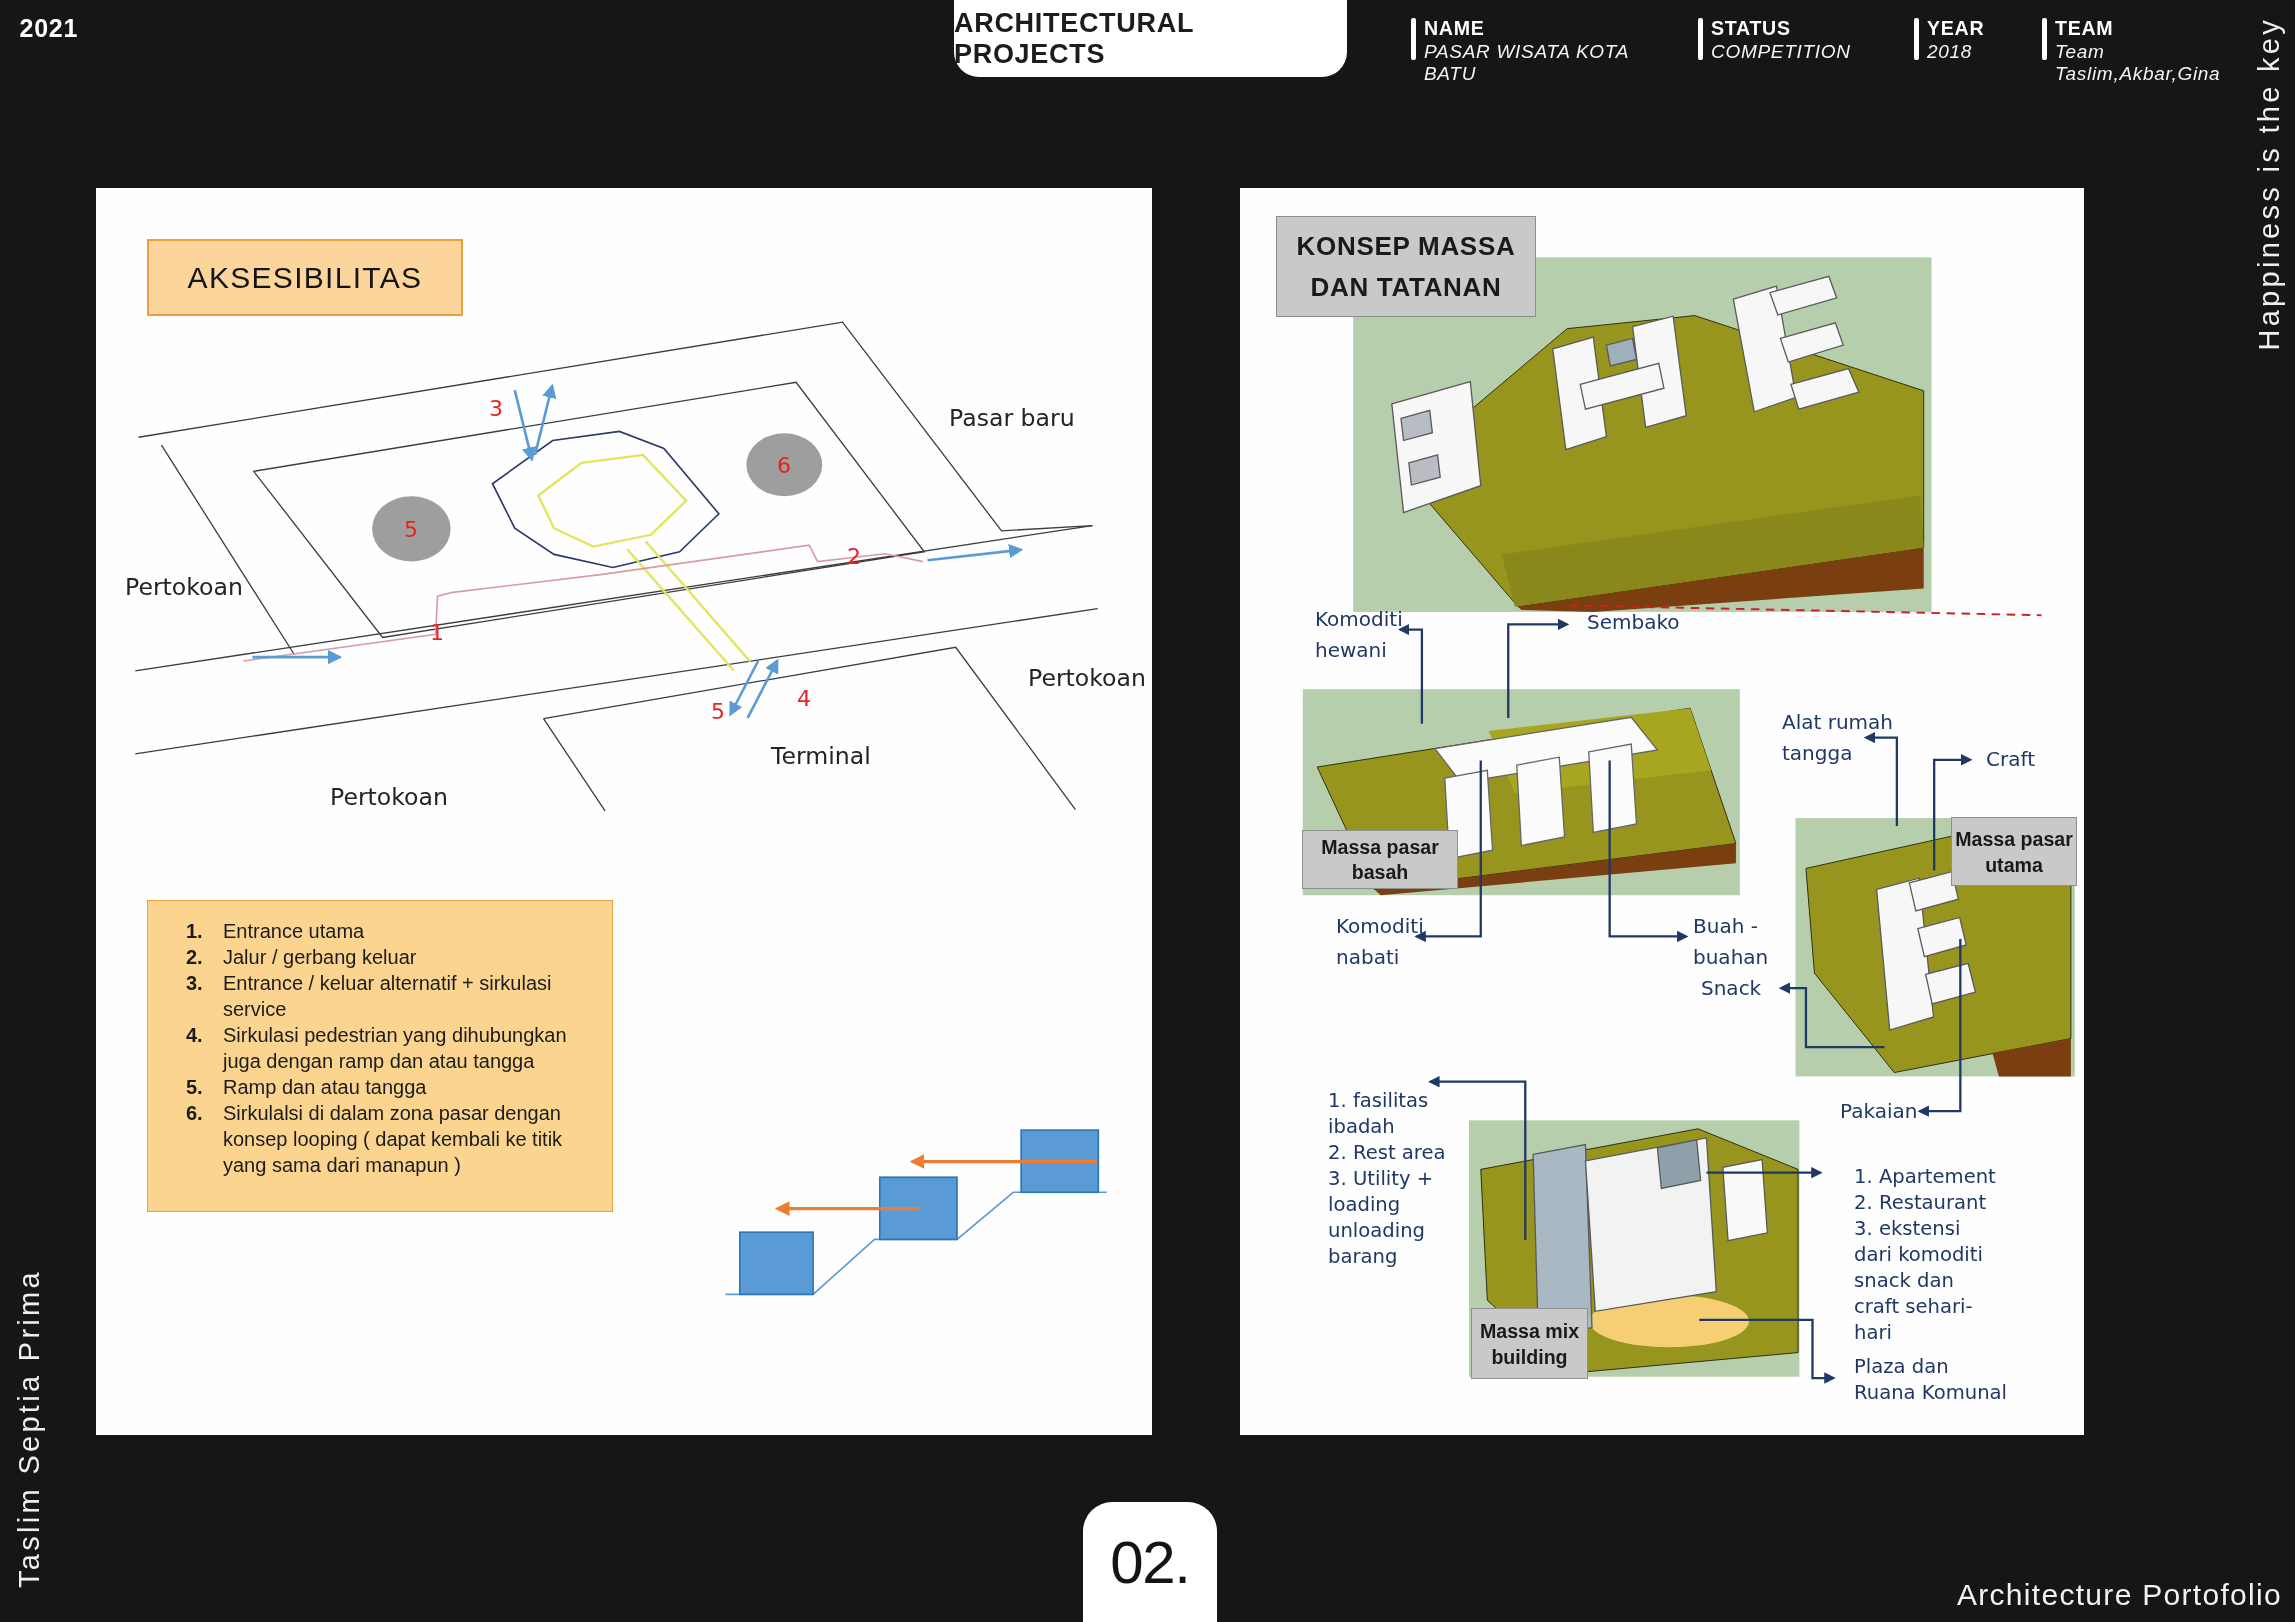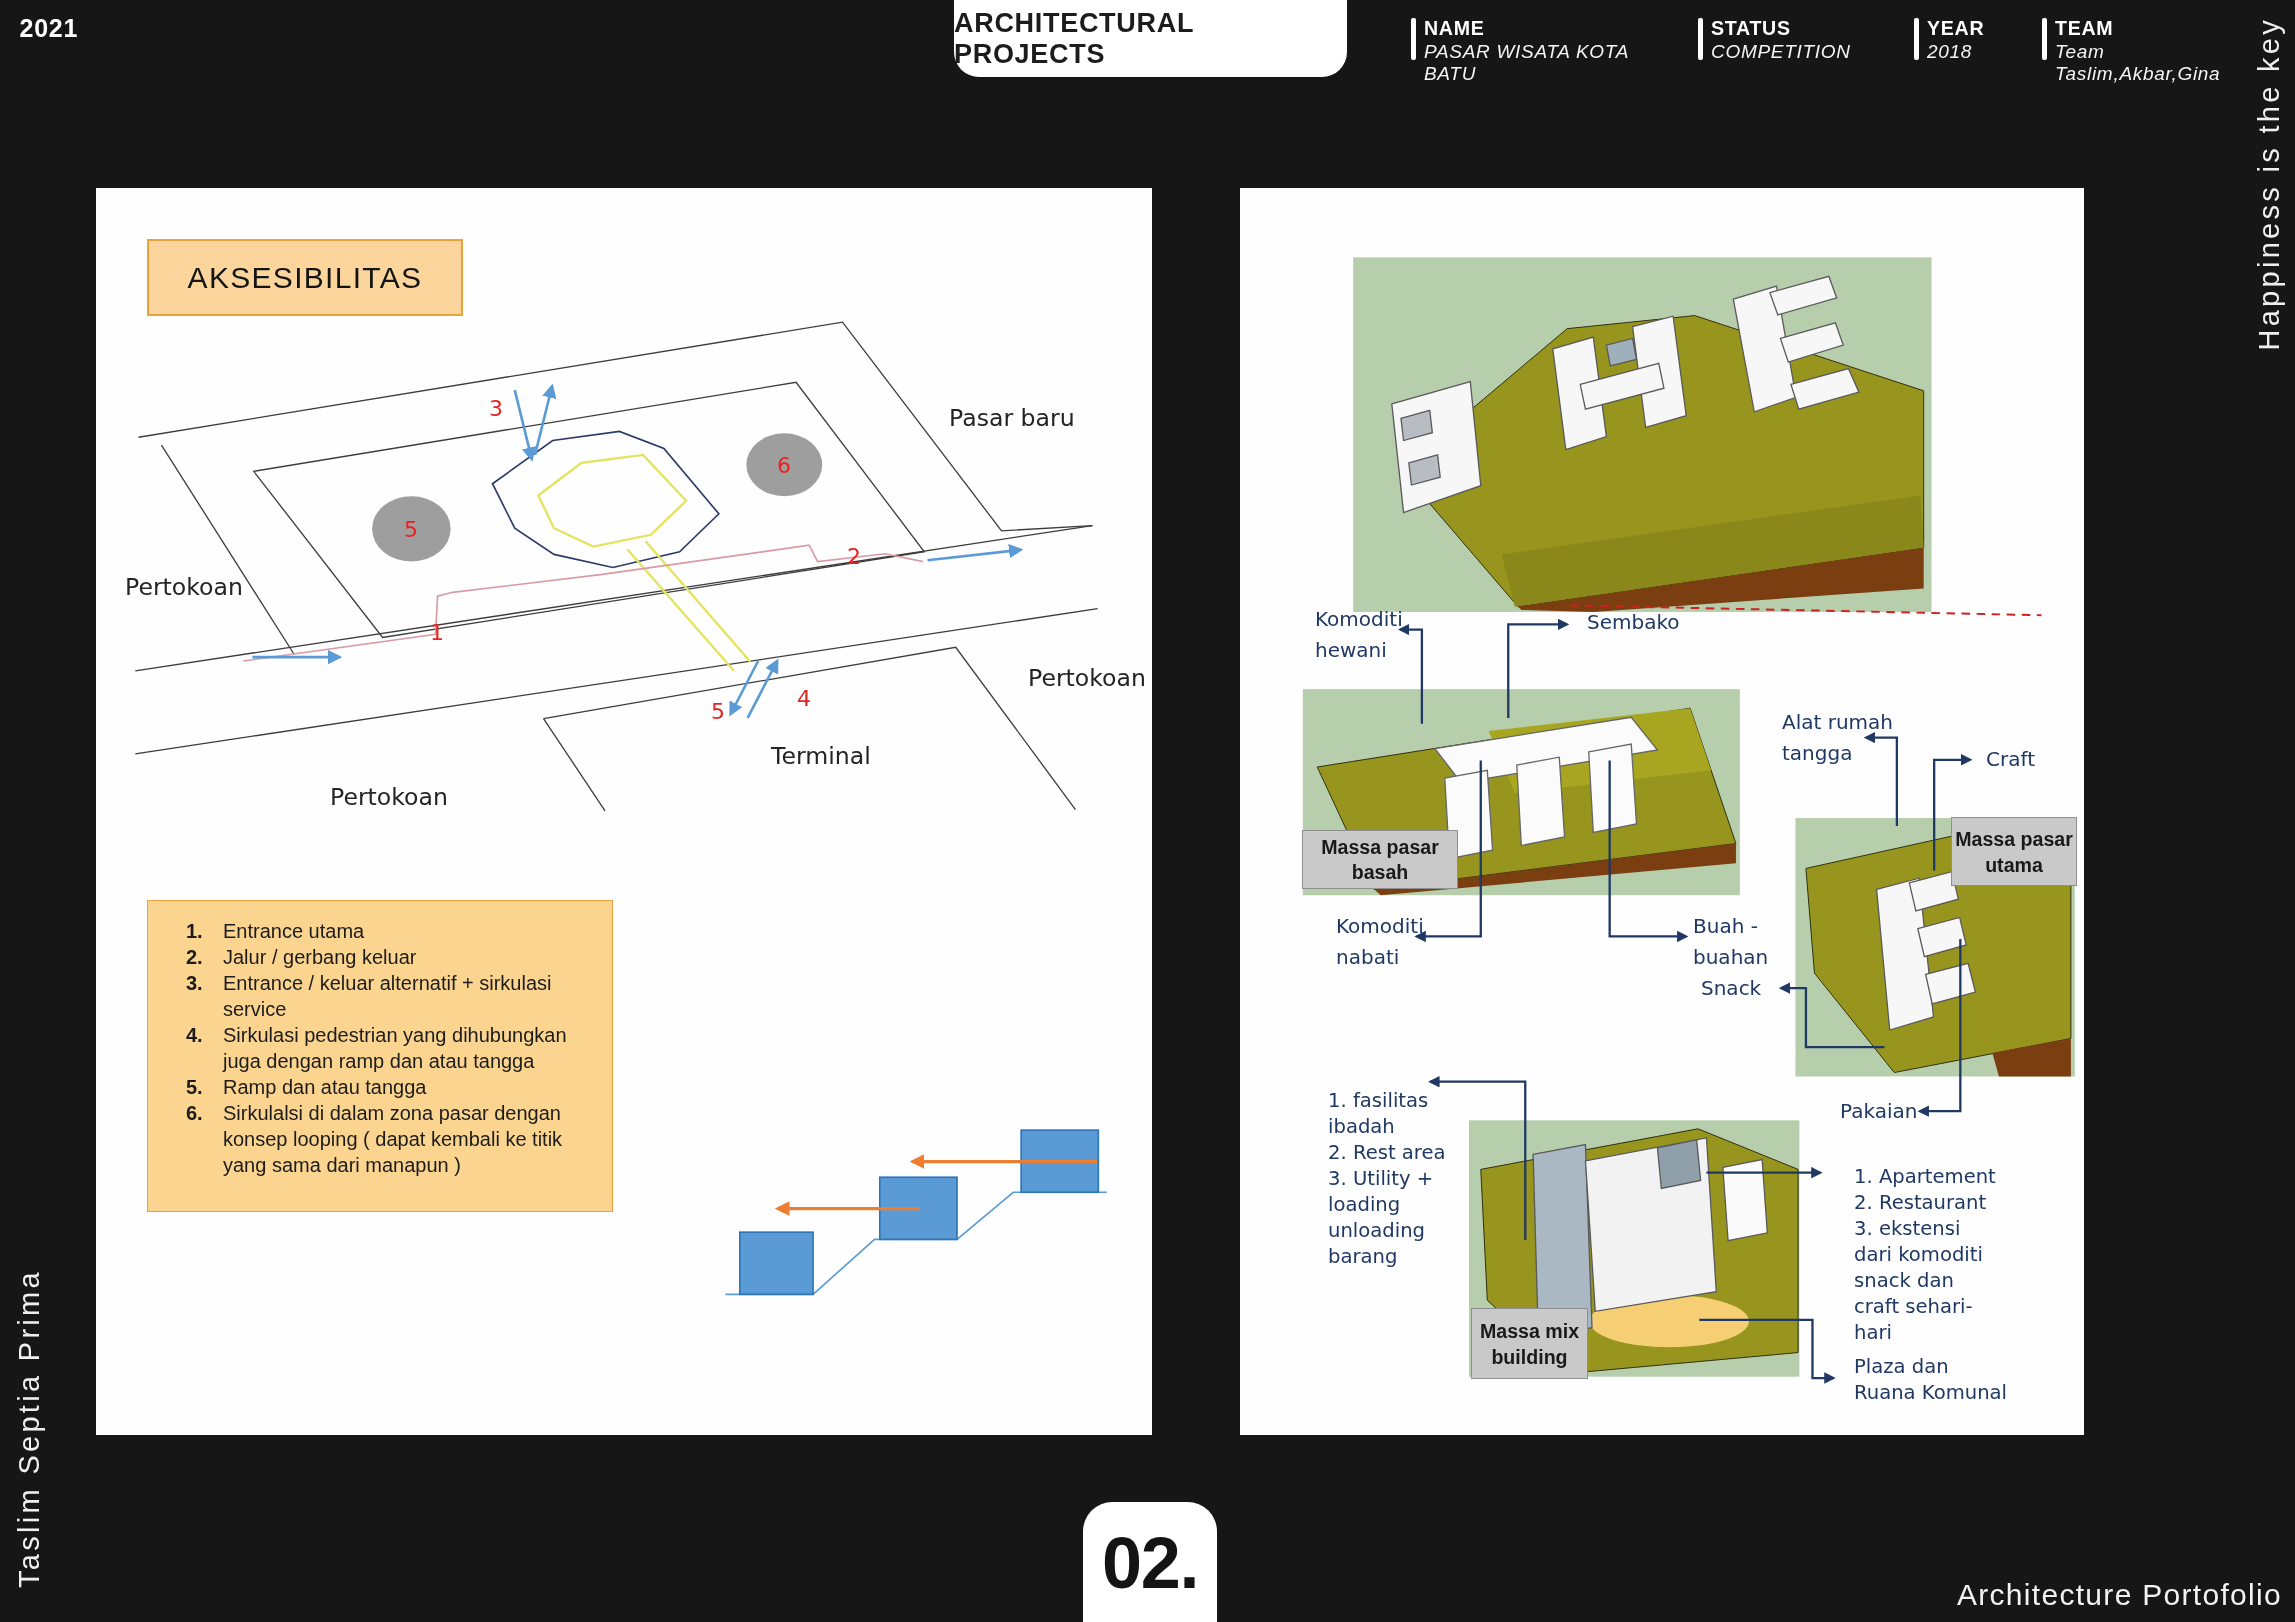--- a/index.html
+++ b/index.html
@@ -15,21 +15,21 @@
   .meta-field{top:17px;color:#fff;}
   .meta-bar{position:absolute;left:-13px;top:1.3px;width:4.6px;height:42px;background:#ffffff;border-radius:2px;}
   .meta-label{font-size:19.6px;font-weight:bold;letter-spacing:0.7px;color:#ffffff;}
   .meta-line{font-size:19px;font-weight:300;font-style:italic;letter-spacing:0.7px;color:#f5f5f5;line-height:21.6px;margin-top:0.7px;}
   .vert{writing-mode:vertical-rl;transform:rotate(180deg);color:#efefef;font-size:29px;font-weight:300;letter-spacing:3.3px;}
   #tagline{right:9.2px;top:17px;}
   #author{left:13px;bottom:35px;}
   #footer-text{right:13px;top:1578px;font-size:30px;font-weight:300;letter-spacing:1.3px;color:#f2f2f2;}
   #page-num-box{left:1083px;top:1502px;width:134px;height:121px;background:#ffffff;border-radius:29.4px 29.4px 0 0;
                 display:flex;align-items:center;justify-content:center;}
-  #page-num-box span{font-size:72px;font-weight:bold;color:#141414;letter-spacing:-1.3px;}
+  #page-num-box span{font-size:60px;font-weight:normal;color:#141414;letter-spacing:-1.3px;}
 
   
   .panel{position:absolute;background:#fefefe;}
   #left-panel{left:96px;top:188px;width:1056px;height:1247px;}
   #right-panel{left:1240px;top:188px;width:844px;height:1247px;}
   .panel svg{position:absolute;left:0;top:0;}
 
   
   #aks-title{left:51px;top:51px;width:312px;height:73px;background:#FCD59C;border:2px solid #E8A33D;
              display:flex;align-items:center;justify-content:center;}
@@ -269,20 +269,24 @@
         <path d="M985,1313 L865,1313 L865,1223 L827,1223" marker-end="url(#mNavy)"></path>
         <path d="M1004,975 L1004,840 L957,840" marker-end="url(#mNavy)"></path>
         <path d="M1061,1043 L1061,874 L1116,874" marker-end="url(#mNavy)"></path>
         <path d="M1101,1148 L1101,1411 L1039,1411" marker-end="url(#mNavy)"></path>
         <path d="M436,1608 L436,1366 L291,1366" marker-end="url(#mNavy)"></path>
         <path d="M713,1505 L887,1505" marker-end="url(#mNavy)"></path>
         <path d="M702,1730 L875,1730 L875,1819 L907,1819" marker-end="url(#mNavy)"></path>
       </g>
     </svg>
 
+    <div class="abs gray-box" id="rp-title">
+      <div class="gline">KONSEP MASSA</div>
+      <div class="gline">DAN TATANAN</div>
+    </div>
 
     <div class="abs gray-box" style="left:62px;top:642px;width:154px;height:57px">
       <div class="gline" style="line-height:25px">Massa pasar</div>
       <div class="gline" style="line-height:25px">basah</div>
     </div>
     <div class="abs gray-box" style="left:711px;top:629px;width:124px;height:67px">
       <div class="gline">Massa pasar</div>
       <div class="gline">utama</div>
     </div>
     <div class="abs gray-box" style="left:231px;top:1120px;width:115px;height:69px">

